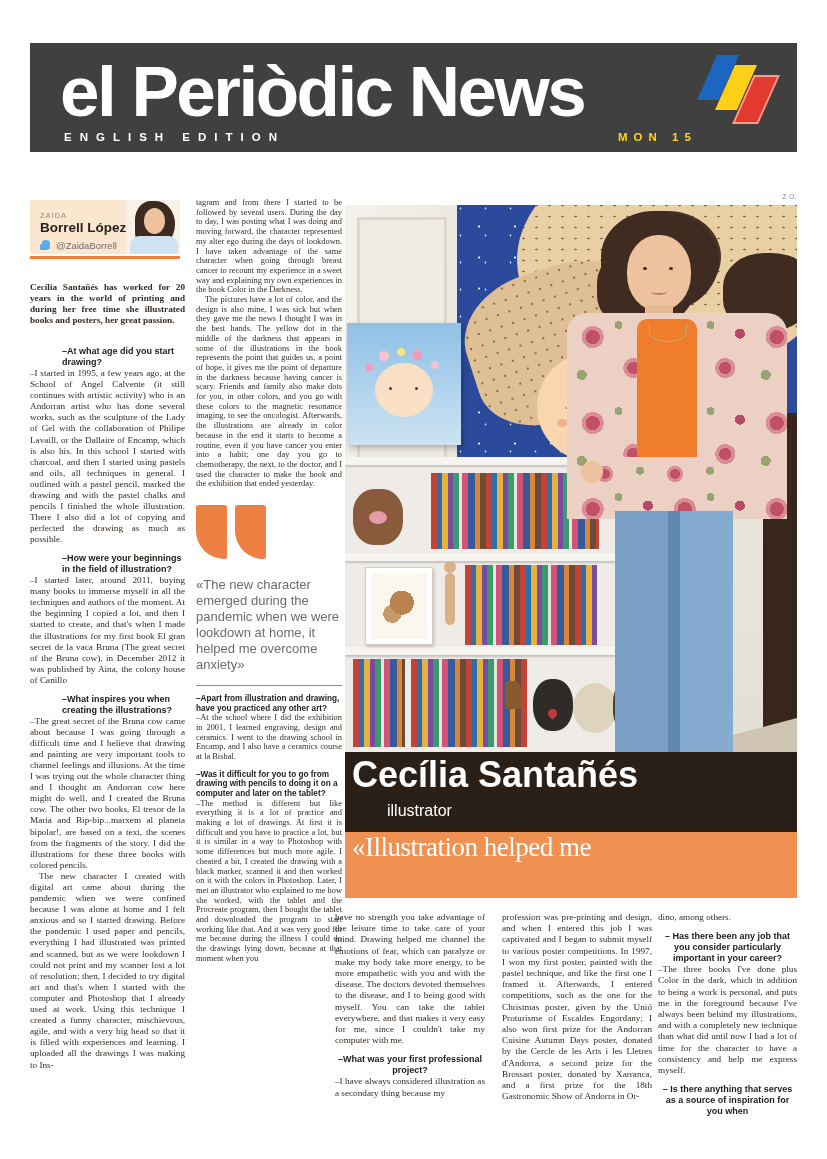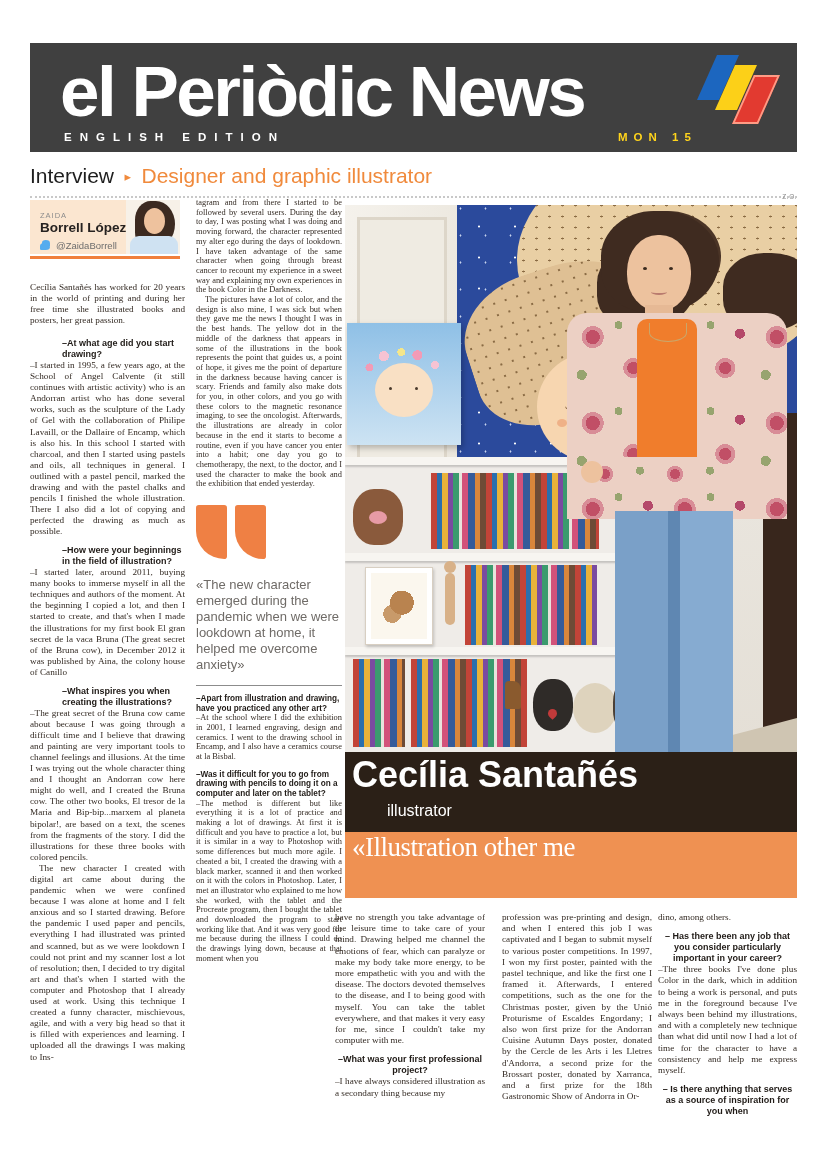--- a/index.html
+++ b/index.html
@@ -43,21 +43,21 @@
   .av-face{position:absolute;left:18px;top:8px;width:21px;height:26px;background:#eec29e;border-radius:50%;}
   .av-shirt{position:absolute;left:4px;top:36px;width:48px;height:18px;background:#cfe2f2;border-radius:9px 9px 0 0;}
   .byline-rule{position:absolute;left:30px;top:256px;width:150px;height:3px;background:#f07f3c;}
 
   
   .col{position:absolute;overflow:hidden;text-align:justify;color:#342b24;}
   .col p{margin:0;}
   .col .q{font-family:"Liberation Sans",sans-serif;font-weight:bold;color:#201b17;
           margin-top:8px;text-align:left;}
   .col .ai{text-indent:9px;}
-  .col .lead{font-weight:normal;margin-bottom:12px;}
+  .col .lead{font-weight:bold;margin-bottom:20px;}
   .c1{left:30px;top:282px;width:155px;height:853px;font-size:9.2px;line-height:11.1px;}
   .c1 .q{font-size:9px;line-height:10.8px;margin-left:32px;}
   .c2{left:196px;top:198px;width:146px;height:937px;font-size:8.4px;line-height:9.7px;}
   .c2 .q{font-size:8.2px;line-height:9.6px;}
   .cbot{top:912px;height:230px;font-size:9.2px;line-height:11.2px;}
   .c3{left:335px;width:150px;}
   .c4{left:502px;width:150px;}
   .c5{left:658px;width:139px;}
   .cbot .q{font-size:9px;line-height:11px;text-align:center;}
 
@@ -175,25 +175,20 @@
     <div class="mast-title">el Periòdic News</div>
     <div class="mast-edition">ENGLISH EDITION</div>
     <div class="mast-date">MON 15</div>
     <div class="mast-logo">
       <i class="lg-blue"></i>
       <i class="lg-yellow"></i>
       <i class="lg-red"></i>
     </div>
   </header>
 
-  <div class="section-bar">
-    <span class="section-label">Interview</span>
-    <span class="section-arrow">▸</span>
-    <span class="section-topic">Designer and graphic illustrator</span>
-  </div>
 
   <div class="byline-card">
     <div class="byline-kicker">ZAIDA</div>
     <div class="byline-name">Borrell López</div>
     <div class="byline-tw">
       <span class="tw-bird"><b></b><u></u></span><span>@ZaidaBorrell</span>
     </div>
     <div class="byline-photo">
       <div class="av-hair"></div>
       <div class="av-face"></div>
@@ -289,21 +284,21 @@
         <div class="w-arm"></div>
         <div class="w-hand"></div>
       </div>
     </div>
     <figcaption>
       <div class="cap-dark">
         <div class="cap-name">Cecília Santañés</div>
         <div class="cap-role">illustrator</div>
       </div>
       <div class="cap-orange">
-        <span>«Illustration other me</span>
+        <span>«Illustration helped me</span>
       </div>
     </figcaption>
   </figure>
 
   <div class="col cbot c3">
     <p class="a">have no strength you take advantage of the leisure time to take care of your mind. Drawing helped me channel the emotions of fear, which can paralyze or make my body take more energy, to be more empathetic with you and with the disease. The doctors devoted themselves to the disease, and I to being good with myself. You can take the tablet everywhere, and that makes it very easy for me, since I couldn't take my computer with me.</p>
     <p class="q">–What was your first professional project?</p>
     <p class="a">–I have always considered illustration as a secondary thing because my</p>
   </div>
   <div class="col cbot c4">

